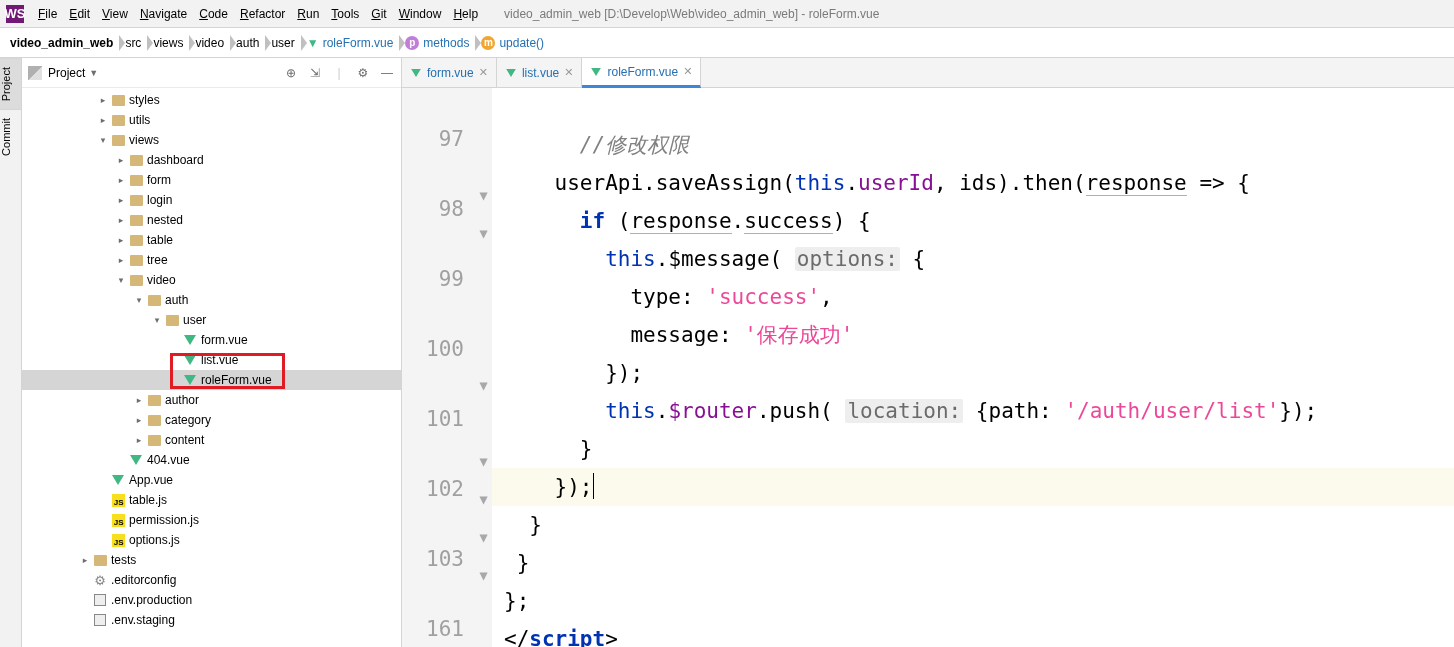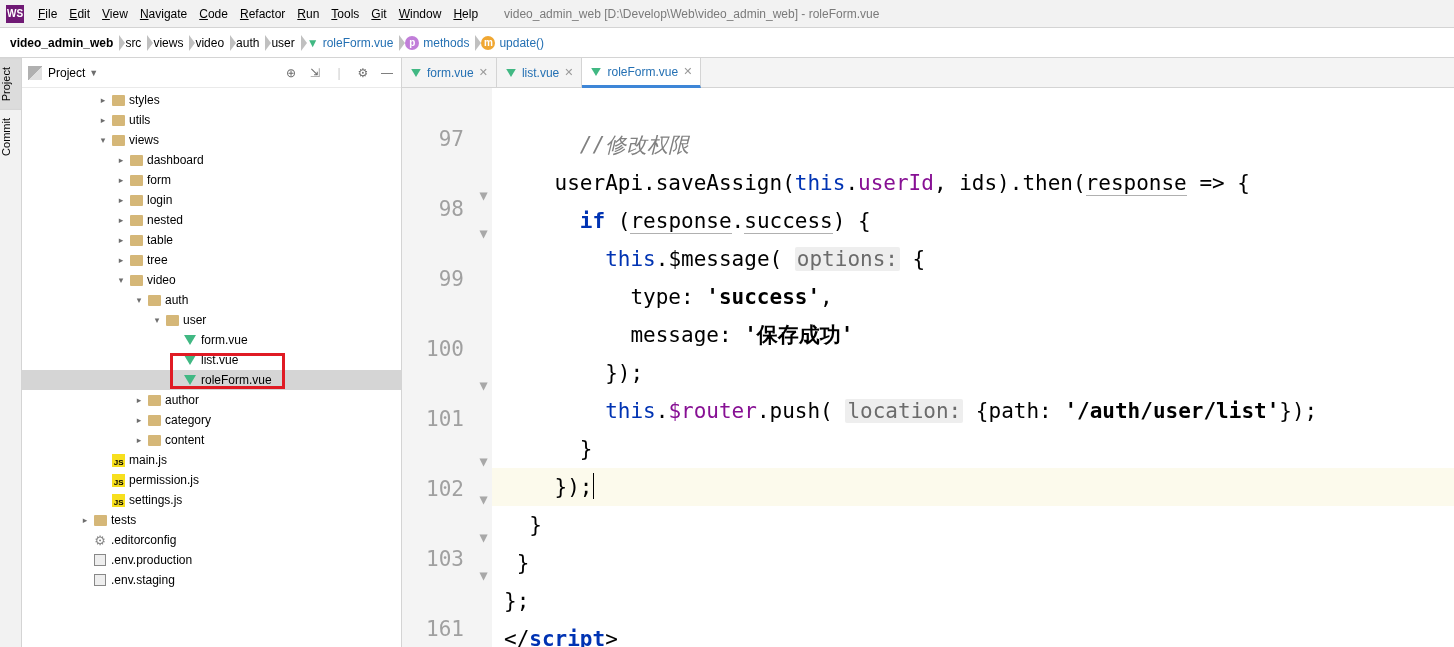--- a/index.html
+++ b/index.html
@@ -10,21 +10,21 @@
   background: #fff; color: #000;
 }
 
 .menu-bar {
   height: 28px; display: flex; align-items: center;
   padding: 0 2px; border-bottom: 1px solid #d4d4d4;
   background: #f2f2f2;
 }
 .ws-logo {
   width: 18px; height: 18px; background: #701a75;
-  color: #fff; font-size: 10px; font-weight: bold;
+  color: #fff; font-size: 13px; font-weight: bold;
   display: flex; align-items: center; justify-content: center;
   margin: 0 8px 0 4px;
 }
 .menu-item { padding: 0 6px; line-height: 28px; cursor: default; }
 .menu-item .u { text-decoration: underline; }
 .title-path { margin-left: 20px; color: #7a7a7a; }
 
 .nav-bar {
   height: 30px; display: flex; align-items: center;
   padding: 0 6px; border-bottom: 1px solid #d4d4d4;
@@ -160,21 +160,21 @@
 }
 .caret {
   display: inline-block; width: 1px; height: 26px;
   background: #000; vertical-align: middle; margin-bottom: 4px;
 }
 .c-comment { color: #808080; font-style: italic; }
 .c-kw { color: #0033b3; font-weight: bold; }
 .c-this { color: #0033b3; }
 .c-id { color: #000; }
 .c-field { color: #871094; }
-.c-str { color: #000000; font-weight: bold; }
+.c-str { color: #ec4899; }
 .c-hintbox { background: #eeeeee; color: #6b6b6b; border-radius: 2px; padding: 0 2px; }
 .c-tag { color: #0033b3; font-weight: bold; }
 .c-uline { border-bottom: 1px solid #b0b0b0; }
 </style>
 </head>
 <body>
 
 <div class="menu-bar">
   <div class="ws-logo">WS</div>
   <div id="menu-items" style="display: flex;">
@@ -372,40 +372,54 @@
           </span>
           <span>category</span>
         </div>
         <div class="ti" style="padding-left: 110px;">
           <span class="arrow">▸</span>
           <span class="icon">
             <span class="i-fld"></span>
           </span>
           <span>content</span>
         </div>
+        <div class="ti" style="padding-left: 92px;">
+          <span class="arrow none">▸</span>
+          <span class="icon">
+            <span class="i-vue"></span>
+          </span>
+          <span>404.vue</span>
+        </div>
+        <div class="ti" style="padding-left: 74px;">
+          <span class="arrow none">▸</span>
+          <span class="icon">
+            <span class="i-vue"></span>
+          </span>
+          <span>App.vue</span>
+        </div>
         <div class="ti" style="padding-left: 74px;">
           <span class="arrow none">▸</span>
           <span class="icon">
             <span class="i-js">JS</span>
           </span>
-          <span>main.js</span>
+          <span>table.js</span>
         </div>
         <div class="ti" style="padding-left: 74px;">
           <span class="arrow none">▸</span>
           <span class="icon">
             <span class="i-js">JS</span>
           </span>
           <span>permission.js</span>
         </div>
         <div class="ti" style="padding-left: 74px;">
           <span class="arrow none">▸</span>
           <span class="icon">
             <span class="i-js">JS</span>
           </span>
-          <span>settings.js</span>
+          <span>options.js</span>
         </div>
         <div class="ti" style="padding-left: 56px;">
           <span class="arrow">▸</span>
           <span class="icon">
             <span class="i-fld"></span>
           </span>
           <span>tests</span>
         </div>
         <div class="ti" style="padding-left: 56px;">
           <span class="arrow none">▸</span>

